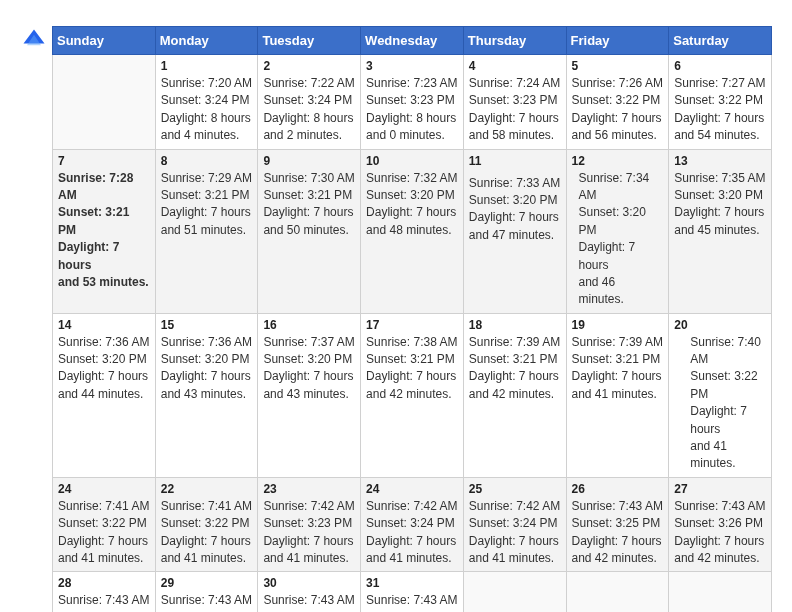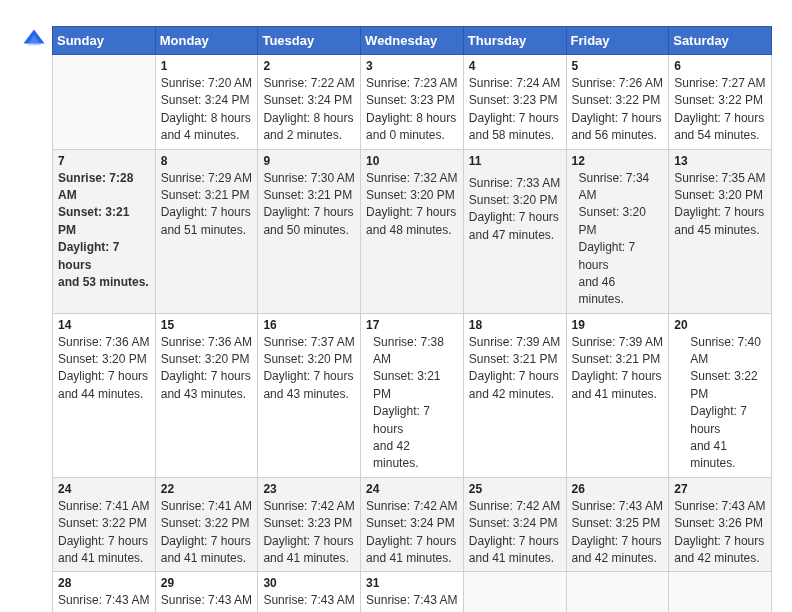--- a/index.html
+++ b/index.html
@@ -250,21 +250,21 @@
           </td>
           <td>
             <span class="day-num">16</span>
             <div class="day-info" style="white-space: pre-line;">Sunrise: 7:37 AM
 Sunset: 3:20 PM
 Daylight: 7 hours
 and 43 minutes.</div>
           </td>
           <td>
             <span class="day-num">17</span>
-            <div class="day-info" style="white-space: pre-line; margin-left: 7px;">Sunrise: 7:38 AM
+            <div class="day-info" style="white-space: pre-line;">Sunrise: 7:38 AM
 Sunset: 3:21 PM
 Daylight: 7 hours
 and 42 minutes.</div>
           </td>
           <td>
             <span class="day-num">18</span>
             <div class="day-info" style="white-space: pre-line;">Sunrise: 7:39 AM
 Sunset: 3:21 PM
 Daylight: 7 hours
 and 42 minutes.</div>

